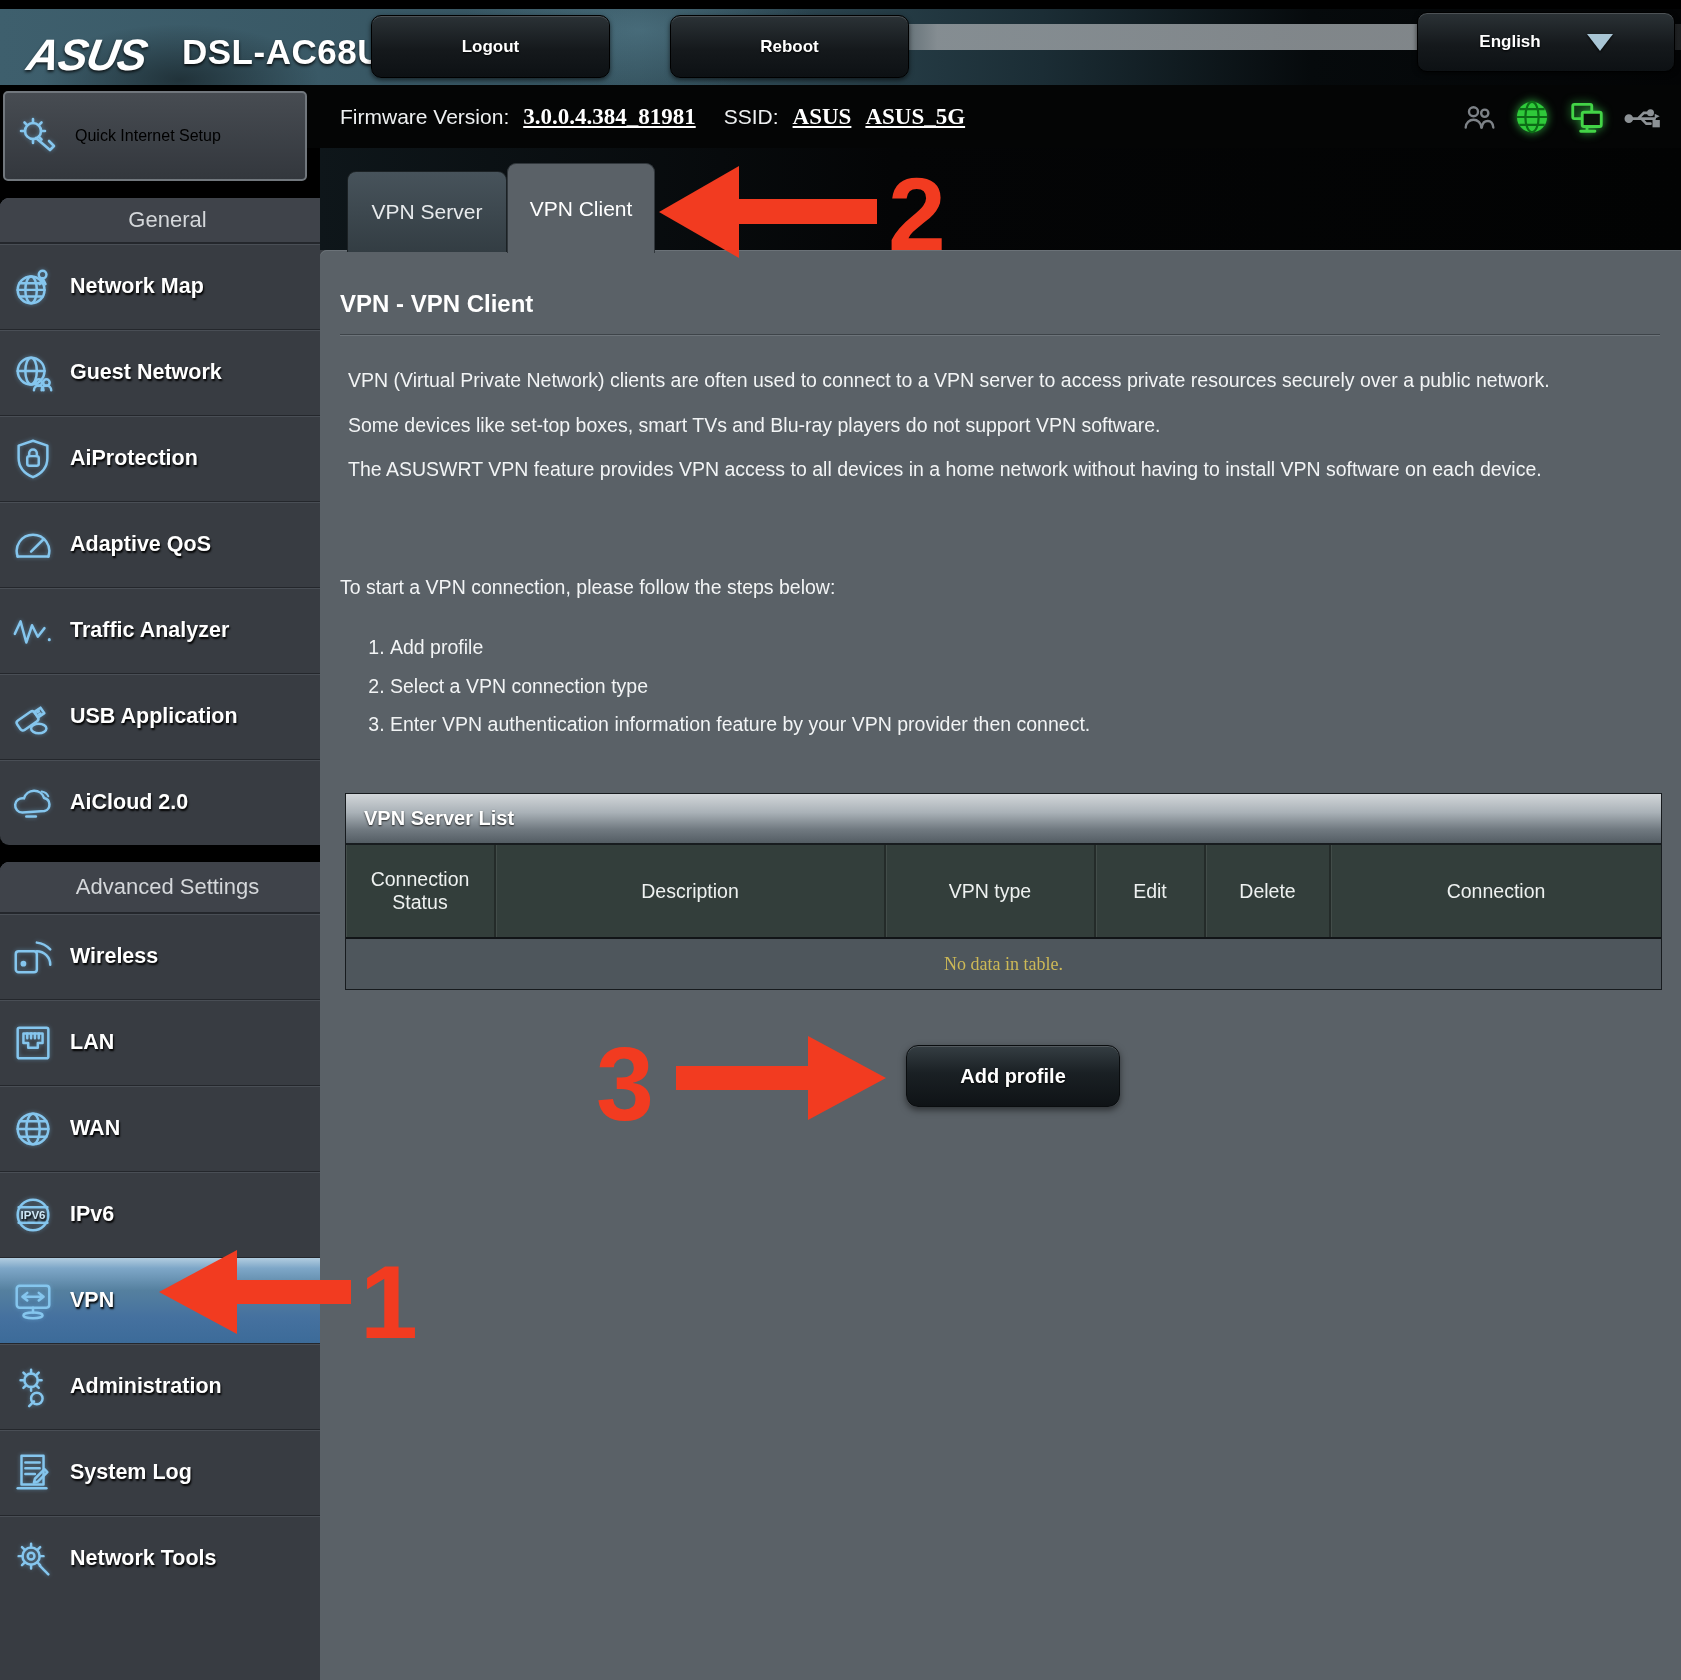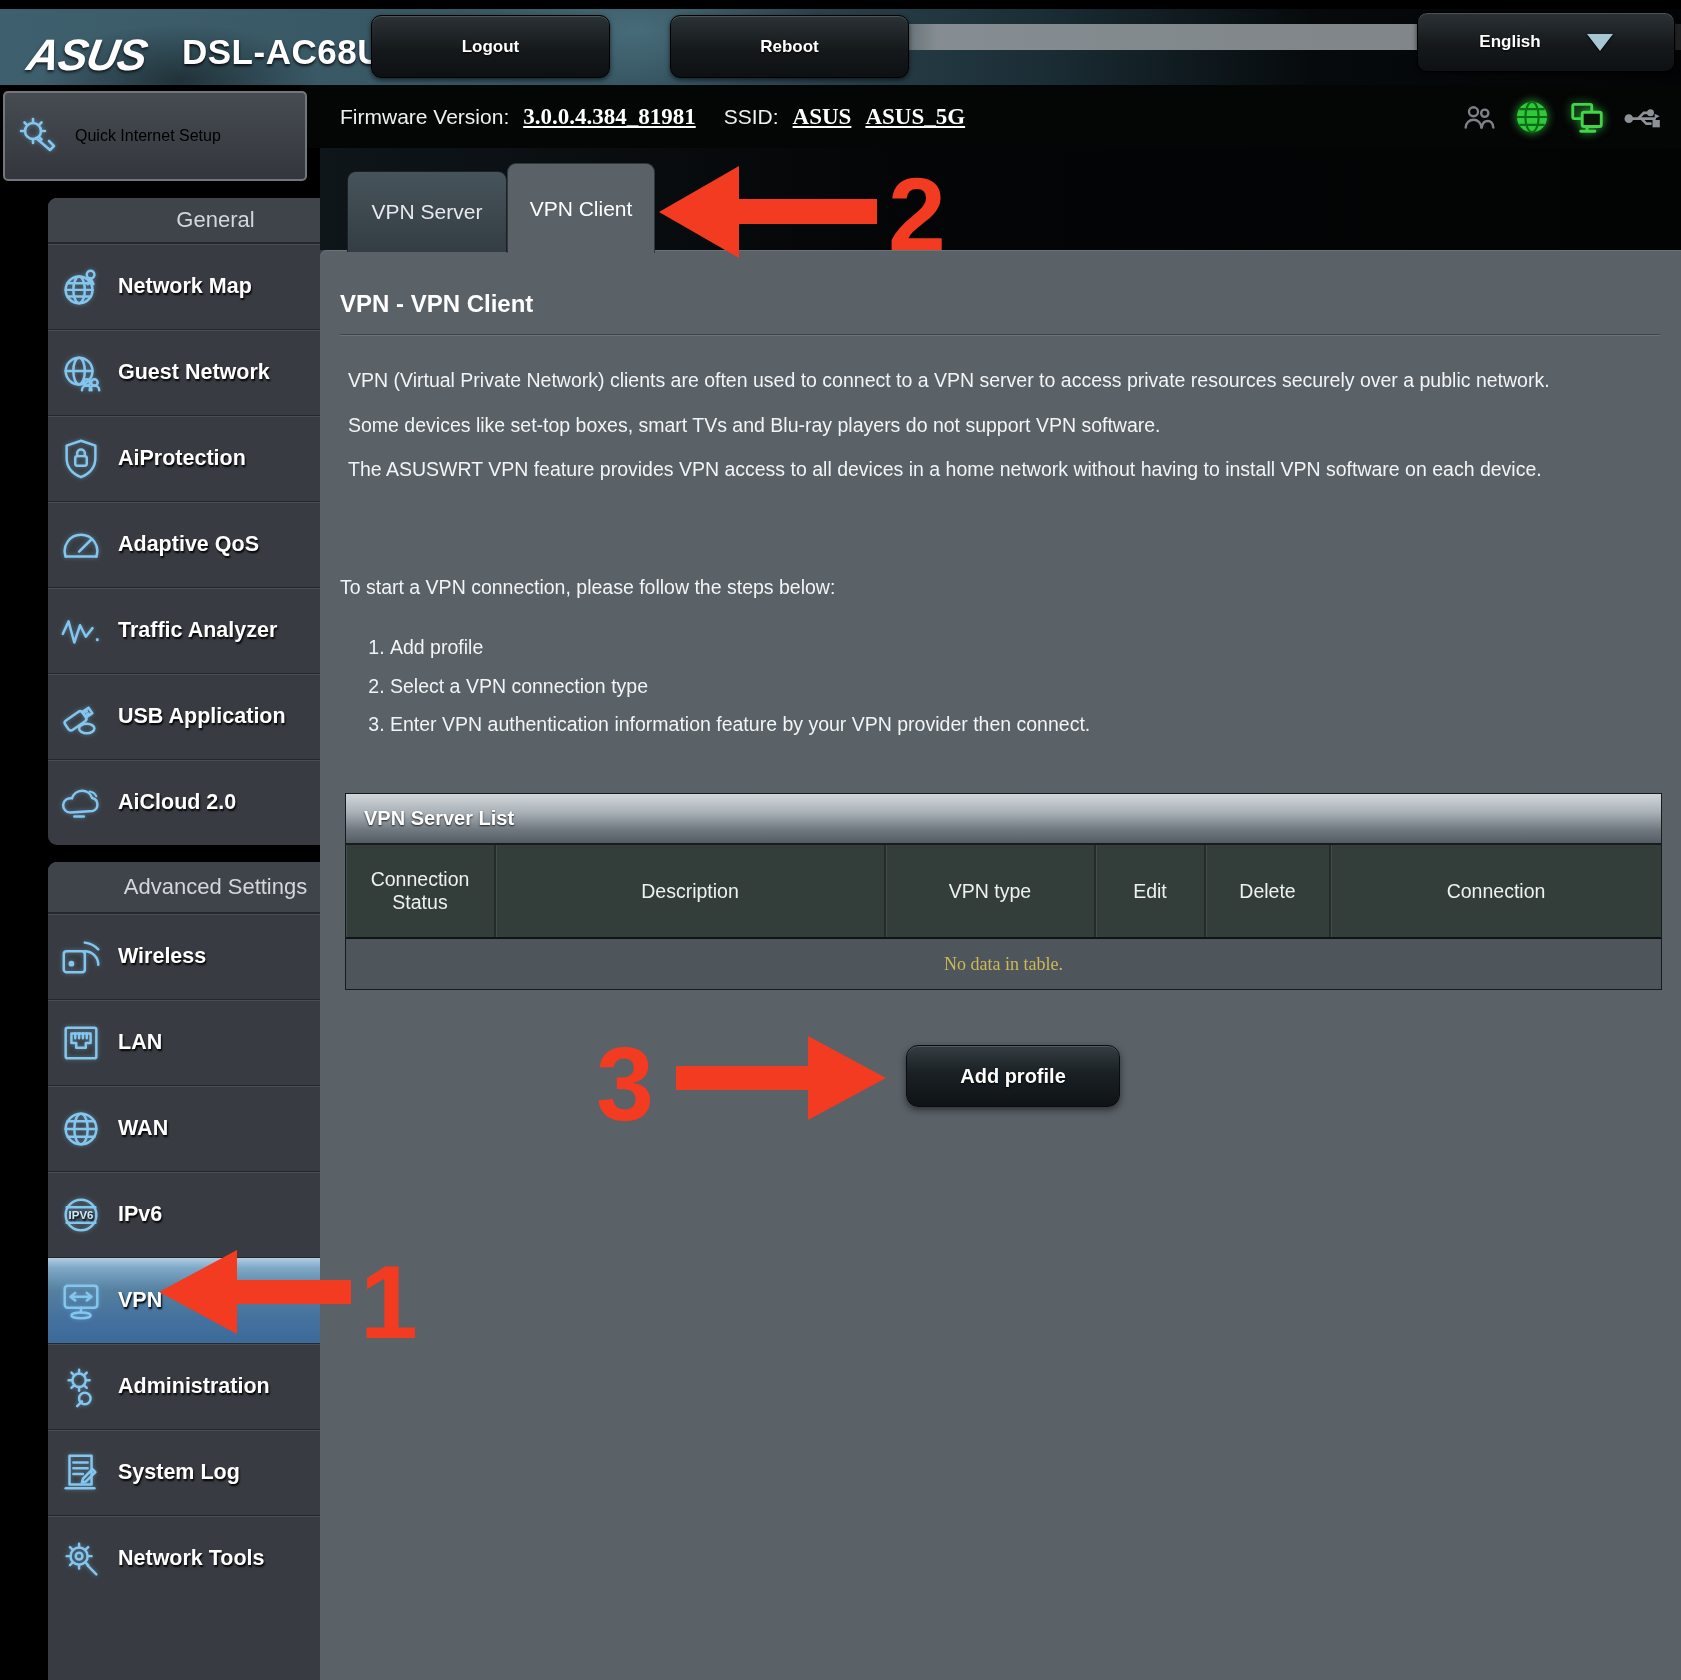--- a/index.html
+++ b/index.html
@@ -41,21 +41,21 @@
   .net-icons{position:absolute;left:1160px;top:0;height:63px;display:flex;align-items:center;gap:17px;}
   .net-icons svg{display:block;}
   .glow-green{filter:drop-shadow(0 0 5px rgba(60,220,80,.75));}
 
   
   .sidebar{position:absolute;left:0;top:85px;width:300px;height:1595px;background:#000;}
   .qis{position:absolute;left:3px;top:6px;width:288px;height:86px;border-radius:5px;cursor:pointer;
     border:2px solid #71777d;background:linear-gradient(#474c52,#33373d);
     display:flex;align-items:center;gap:10px;padding:0 6px;}
   .group{position:absolute;left:0;width:335px;background:#383c42;border-radius:9px;overflow:hidden;
-    box-shadow:inset 0 1px 0 #515660;margin-left:48px;}
+    box-shadow:inset 0 1px 0 #515660;}
   .group-general{top:113px;height:647px;}
   .group-advanced{top:777px;height:818px;border-bottom-left-radius:0;border-bottom-right-radius:0;}
   .sec-head{display:flex;align-items:center;justify-content:center;color:#d4d7da;font-size:22px;
     background:#3f434a;border-bottom:1px solid #24272c;}
   .group-general .sec-head{height:44px;}
   .group-advanced .sec-head{height:50px;}
   .nav-item{display:flex;align-items:center;gap:12px;padding:0 8px;cursor:pointer;
     border-top:1px solid #24272c;box-shadow:inset 0 1px 0 #494e55;
     color:#fff;font-weight:bold;font-size:21.5px;text-shadow:1px 2px 2px #000;line-height:1.15;}
   .group-general .nav-item{height:85px;}

